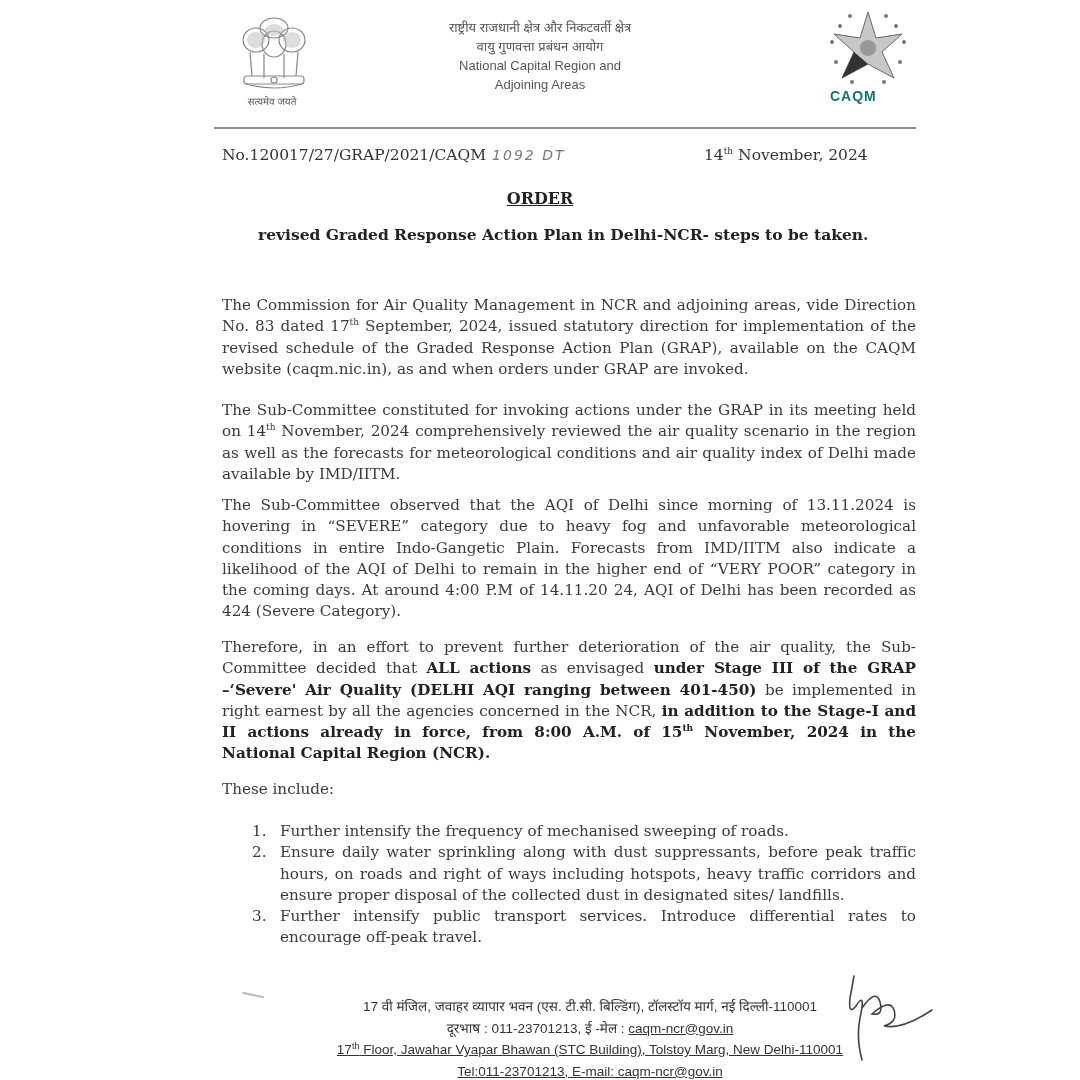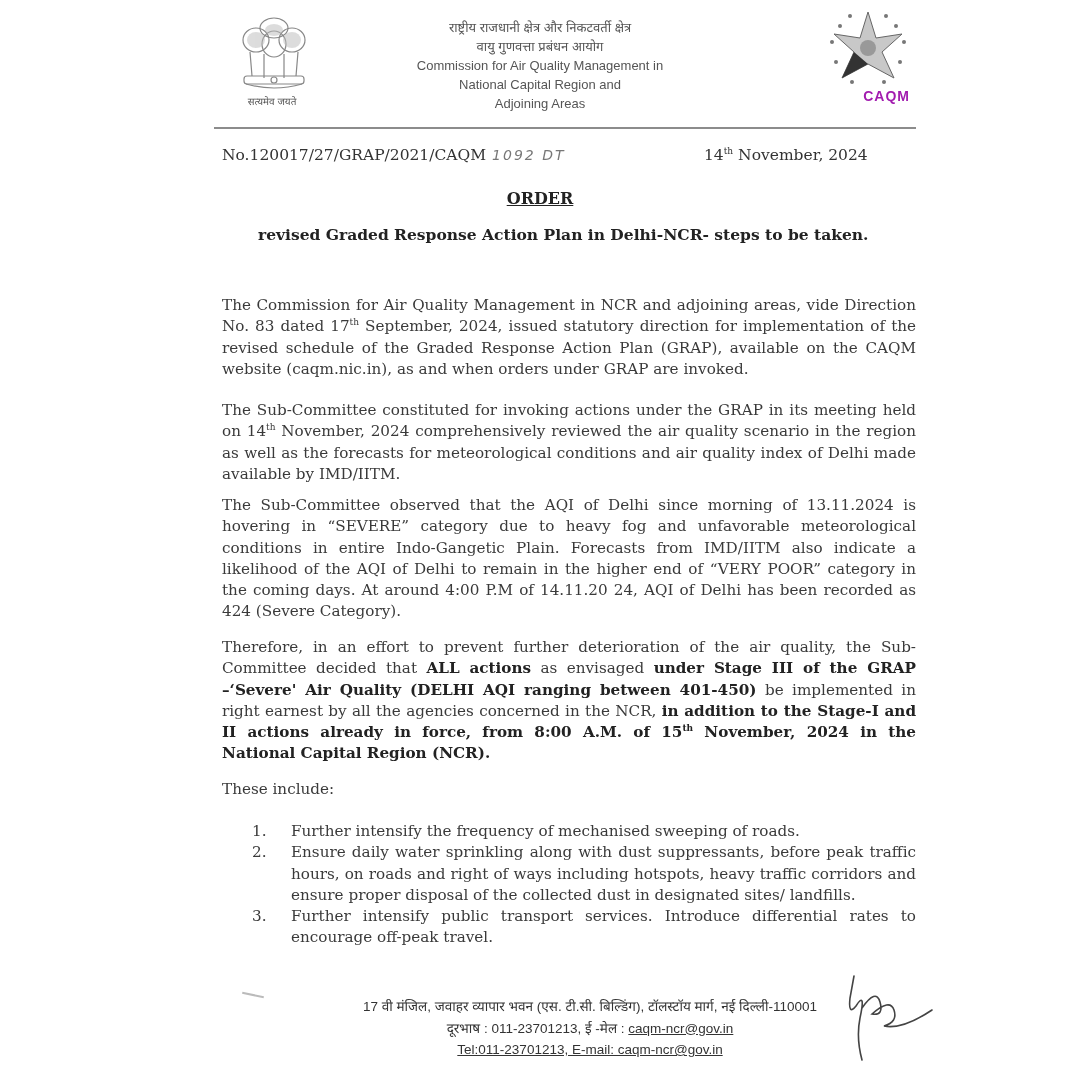--- a/index.html
+++ b/index.html
@@ -7,21 +7,21 @@
   .serif { font-family: "DejaVu Serif", "Liberation Serif", serif; }
   .sans { font-family: "Liberation Sans", "DejaVu Sans", sans-serif; }
 
   
   .emblem { position:absolute; left:230px; top:10px; width:88px; height:100px; }
   .emblem-caption { position:absolute; left:232px; top:94px; width:80px; text-align:center; font-size:10px; color:#555; }
   .hdr-text { position:absolute; left:360px; top:18px; width:360px; text-align:center; color:#555; }
   .hdr-text .hi { font-size:13px; line-height:19px; color:#555; }
   .hdr-text .en { font-size:13px; line-height:19px; color:#555; }
   .caqm-logo { position:absolute; left:822px; top:8px; width:92px; height:100px; }
-  .caqm-label { position:absolute; left:830px; top:88px; width:80px; text-align:right; font-size:14px; font-weight:bold; letter-spacing:1px; color:#a21caf; }
+  .caqm-label { position:absolute; left:830px; top:88px; width:80px; text-align:left; font-size:14px; font-weight:bold; letter-spacing:1px; color:#0f766e; }
   .hdr-rule { position:absolute; left:214px; top:127px; width:702px; height:2px; background:#8c8c8c; }
 
   
   .ref { position:absolute; left:222px; top:146px; font-size:15.5px; color:#333; }
   .ref .hand { font-family:"DejaVu Sans", sans-serif; font-style:italic; font-weight:300; color:#777; font-size:14px; letter-spacing:2px; margin-left:6px; }
   .date { position:absolute; left:704px; top:146px; font-size:15.5px; color:#333; }
   sup { font-size:9px; vertical-align:super; line-height:0; }
 
   .order-title { position:absolute; left:0; width:1080px; top:189px; text-align:center; font-size:16px; font-weight:bold; text-decoration:underline; color:#222; }
 
@@ -32,21 +32,21 @@
   .para b { color:#222; }
   .p1 { top:295px; }
   .p2 { top:400px; }
   .p3 { top:495px; }
   .p4 { top:637px; }
   .p5 { top:779px; }
 
   .list { position:absolute; left:252px; top:821px; width:664px; margin:0; padding:0; list-style:none; font-size:15.2px; line-height:21.3px; color:#3a3a3a; }
   .list li { display:flex; text-align:justify; }
   .list .num { width:28px; flex:none; }
-  .list .txt { flex:1;margin-left:11px; }
+  .list .txt { flex:1; }
 
   .footer { position:absolute; left:240px; top:996px; width:700px; text-align:center; font-size:13.5px; line-height:21.5px; color:#333; }
   .footer u { }
   .signature { position:absolute; left:832px; top:968px; width:110px; height:100px; }
   .dash-mark { position:absolute; left:242px; top:994px; width:22px; height:2px; background:#bbb; transform:rotate(12deg); }
 </style>
 </head>
 <body>
 
 <div class="emblem">
@@ -66,21 +66,20 @@
       <ellipse cx="62" cy="30" rx="9" ry="8"></ellipse>
       <ellipse cx="44" cy="20" rx="9" ry="6"></ellipse>
     </g>
   </svg>
 </div>
 <div class="emblem-caption sans">सत्यमेव जयते</div>
 
 <div class="hdr-text sans">
   <div class="hi">राष्ट्रीय राजधानी क्षेत्र और निकटवर्ती क्षेत्र</div>
   <div class="hi">वायु गुणवत्ता प्रबंधन आयोग</div>
-  <div class="en">Commission for Air Quality Management in</div>
   <div class="en">National Capital Region and</div>
   <div class="en">Adjoining Areas</div>
 </div>
 
 <div class="caqm-logo">
   <svg width="92" height="84" viewBox="0 0 92 84">
     <g fill="#c8c8c8" stroke="#666" stroke-width="1">
       <polygon points="46,4 54,30 80,26 60,44 72,70 46,56 20,70 32,44 12,26 38,30"></polygon>
     </g>
     <polygon points="46,56 20,70 32,44" fill="#333"></polygon>
@@ -144,20 +143,21 @@
   <li>
       <span class="num">3.</span>
       <span class="txt">Further intensify public transport services. Introduce differential rates to encourage off-peak travel.</span>
     </li>
 </ol>
 
 <div class="dash-mark"></div>
 <div class="footer sans">
   <div>17 वी मंजिल, जवाहर व्यापार भवन (एस. टी.सी. बिल्डिंग), टॉलस्टॉय मार्ग, नई दिल्ली-110001</div>
   <div><span>दूरभाष : 011-23701213, ई -मेल : </span><u>caqm-ncr@gov.in</u></div>
+  <div><u><span>17</span><sup>th</sup><span> Floor, Jawahar Vyapar Bhawan (STC Building), Tolstoy Marg, New Delhi-110001</span></u></div>
   <div><u>Tel:011-23701213, E-mail: caqm-ncr@gov.in</u></div>
 </div>
 
 <div class="signature">
   <svg width="110" height="100" viewBox="0 0 110 100">
     <path d="M22 8 L18 30 Q16 48 24 38 Q34 22 28 50 Q24 70 30 92 M30 40 Q44 20 48 34 Q52 48 40 46 Q58 30 62 42 Q66 54 52 58 Q70 62 100 42" fill="none" stroke="#444" stroke-width="1.6" stroke-linecap="round"></path>
   </svg>
 </div>
 
 </body></html>

